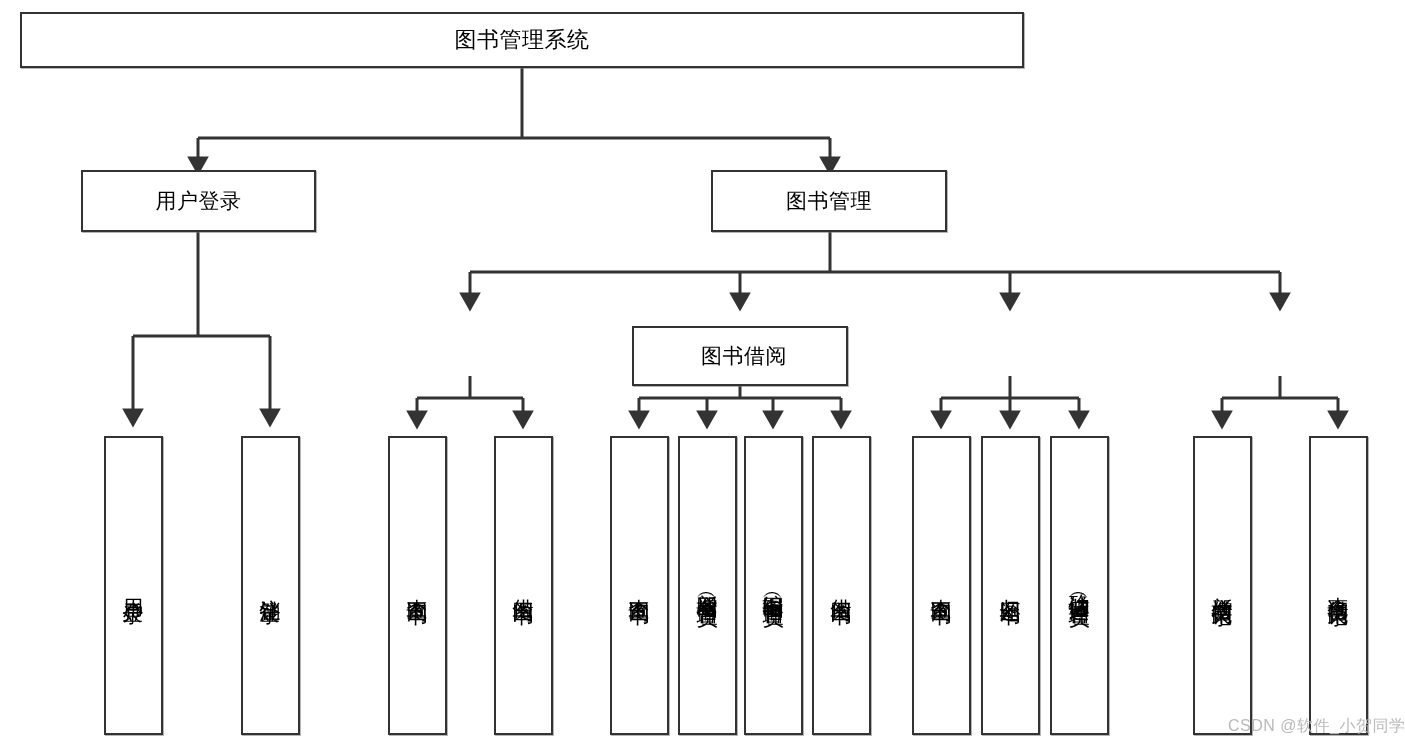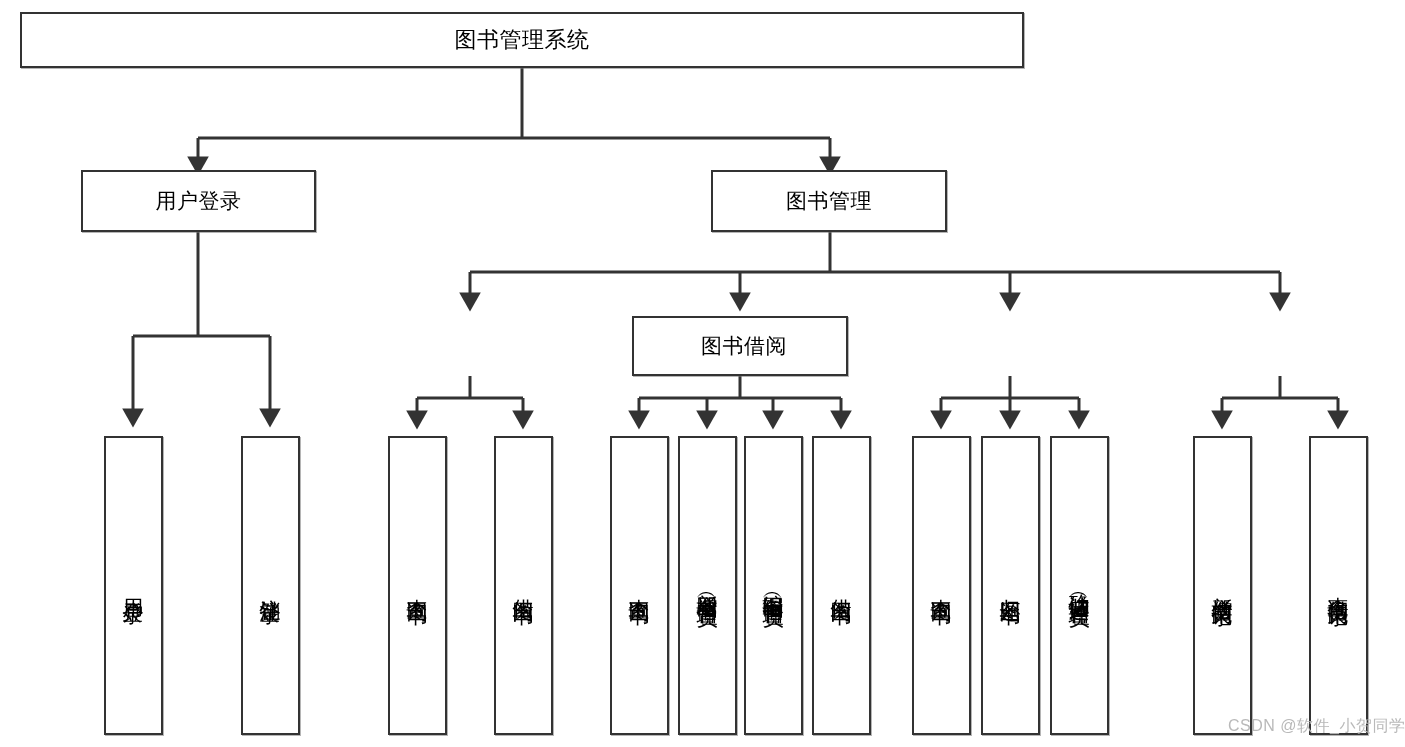--- a/index.html
+++ b/index.html
@@ -139,21 +139,21 @@
 
   <div class="node horiz" style="left:81px; top:170px; width:235px; height:62px;">
     <span class="lbl">用户登录</span>
   </div>
 
   <div class="node horiz" style="left:711px; top:170px; width:236px; height:62px;">
     <span class="lbl">图书管理</span>
   </div>
 
 
-  <div class="node horiz" style="left:632px; top:316px; width:216px; height:60px;padding-left:8px;">
+  <div class="node horiz" style="left:632px; top:326px; width:216px; height:60px;padding-left:8px;">
     <span class="lbl">图书借阅</span>
   </div>
 
 
 
   <div class="node vert" style="left:104px; top:436px; width:59px; height:299px;">
     <span class="lbl">用户登录</span>
   </div>
 
   <div class="node vert" style="left:241px; top:436px; width:59px; height:299px;">

